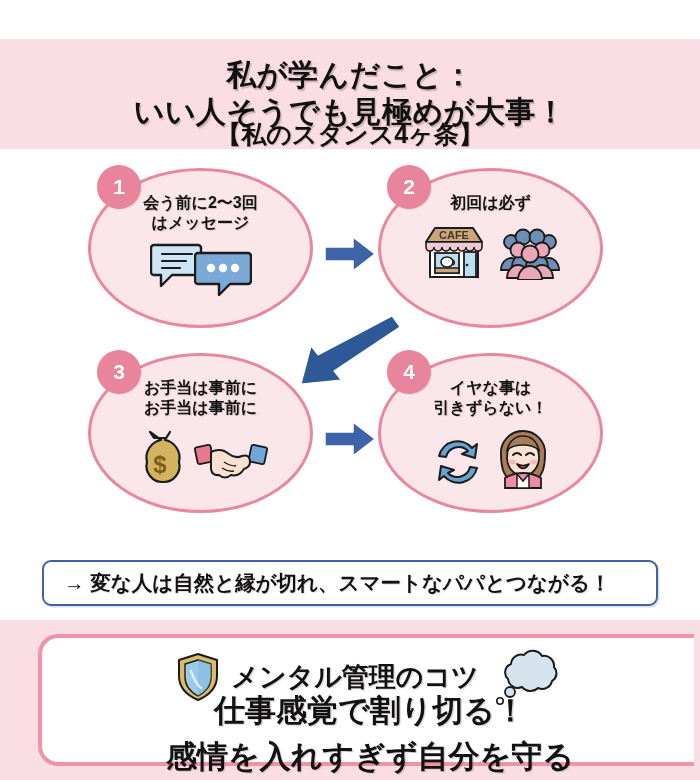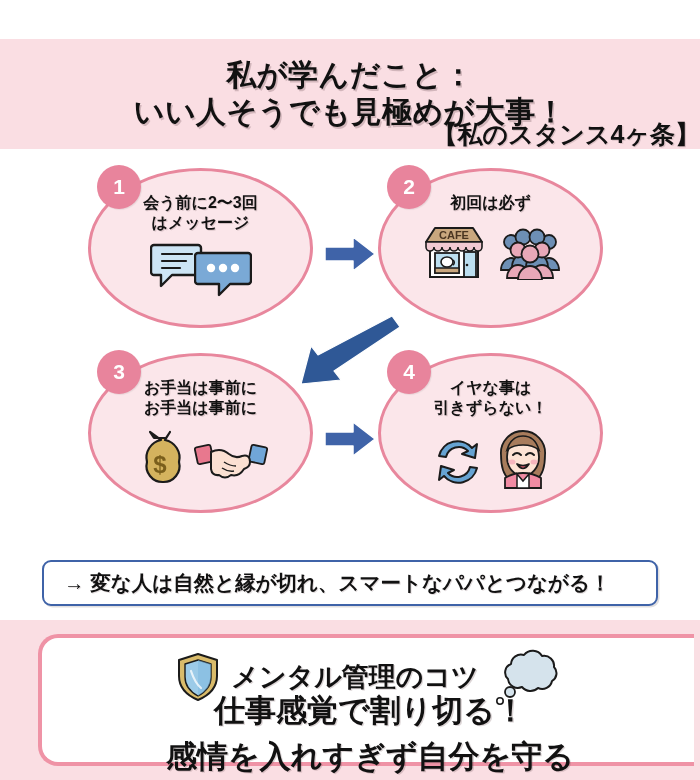--- a/index.html
+++ b/index.html
@@ -29,21 +29,21 @@
     font-size: 30px;
     letter-spacing: 0.5px;
     line-height: 1.22;
     text-shadow: 1.5px 1.5px 0 rgba(120,90,95,0.30);
     white-space: nowrap;
   }
 
   
   .subtitle {
     position: absolute; left: 0; top: 118px;
-    width: 700px; text-align: right;
+    width: 700px; text-align: center;
     font-size: 25px; font-weight: 700; color: #111111;
     text-shadow: 1.2px 1.2px 0 rgba(120,90,95,0.22);
   }
 
   
   .bubble {
     position: absolute;
     width: 225px; height: 160px;
     border-radius: 50%;
     background: #fbe6ea;

